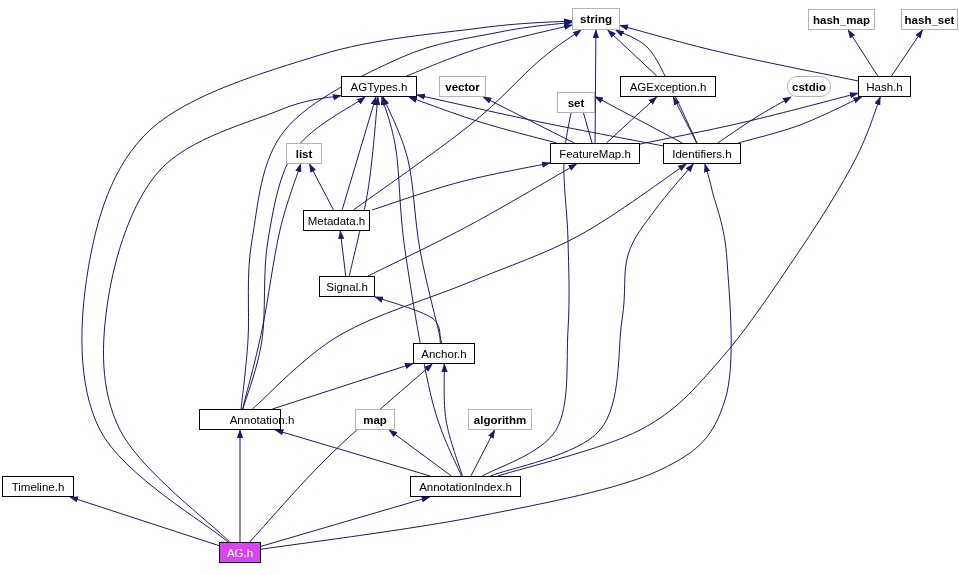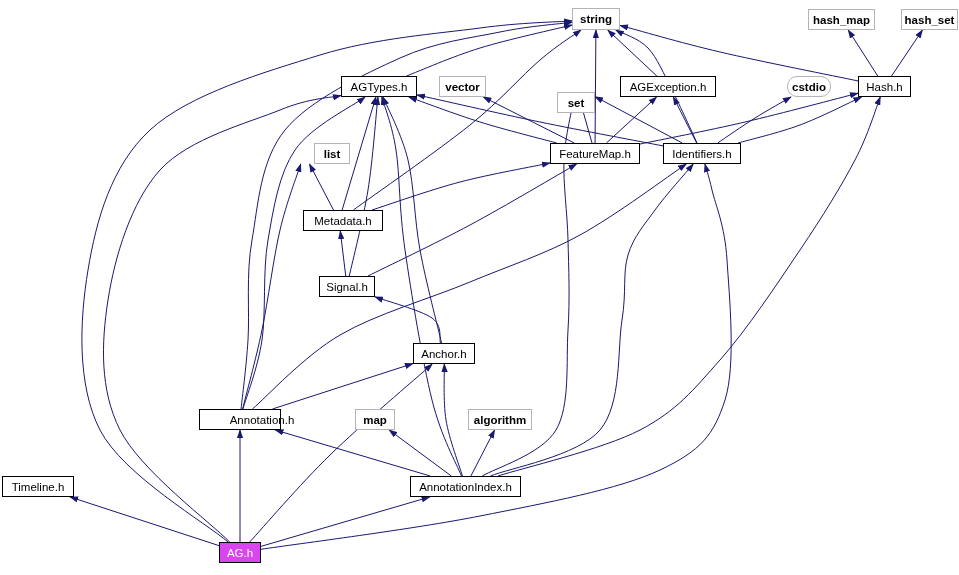--- a/index.html
+++ b/index.html
@@ -74,24 +74,24 @@
 
 <div class="node system" style="left: 572px; top: 8px; width: 48px; height: 22px;">string</div>
     <div class="node system" style="left: 808px; top: 9px; width: 67px; height: 21px;">hash_map</div>
     <div class="node system" style="left: 901px; top: 9px; width: 57px; height: 21px;">hash_set</div>
     <div class="node project" style="left: 341px; top: 76px; width: 76px; height: 21px;">AGTypes.h</div>
     <div class="node system" style="left: 439px; top: 76px; width: 47px; height: 21px;">vector</div>
     <div class="node system" style="left: 557px; top: 92px; width: 38px; height: 21px;">set</div>
     <div class="node project" style="left: 620px; top: 76px; width: 96px; height: 21px;">AGException.h</div>
     <div class="node system" style="left: 787px; top: 76px; width: 44px; height: 21px; border-radius: 10px;">cstdio</div>
     <div class="node project" style="left: 858px; top: 76px; width: 53px; height: 21px;">Hash.h</div>
-    <div class="node system" style="left: 286px; top: 143px; width: 36px; height: 21px; margin-left: 28px;">list</div>
+    <div class="node system" style="left: 286px; top: 143px; width: 36px; height: 21px;">list</div>
     <div class="node project" style="left: 550px; top: 143px; width: 90px; height: 21px;">FeatureMap.h</div>
     <div class="node project" style="left: 663px; top: 143px; width: 78px; height: 21px;">Identifiers.h</div>
-    <div class="node project" style="left: 303px; top: 210px; width: 80px; height: 21px;">Metadata.h</div>
+    <div class="node project" style="left: 303px; top: 210px; width: 67px; height: 21px;">Metadata.h</div>
     <div class="node project" style="left: 319px; top: 276px; width: 56px; height: 21px;">Signal.h</div>
     <div class="node project" style="left: 413px; top: 343px; width: 62px; height: 21px;">Anchor.h</div>
     <div class="node project" style="left: 199px; top: 409px; width: 82px; height: 21px; padding-left: 44px;">Annotation.h</div>
     <div class="node system" style="left: 355px; top: 409px; width: 40px; height: 21px;">map</div>
     <div class="node system" style="left: 468px; top: 409px; width: 64px; height: 21px;">algorithm</div>
     <div class="node project" style="left: 410px; top: 476px; width: 111px; height: 21px;">AnnotationIndex.h</div>
     <div class="node project" style="left: 2px; top: 476px; width: 72px; height: 21px;">Timeline.h</div>
     <div class="node focus" style="left: 219px; top: 542px; width: 42px; height: 21px;">AG.h</div>
   </div>
 

